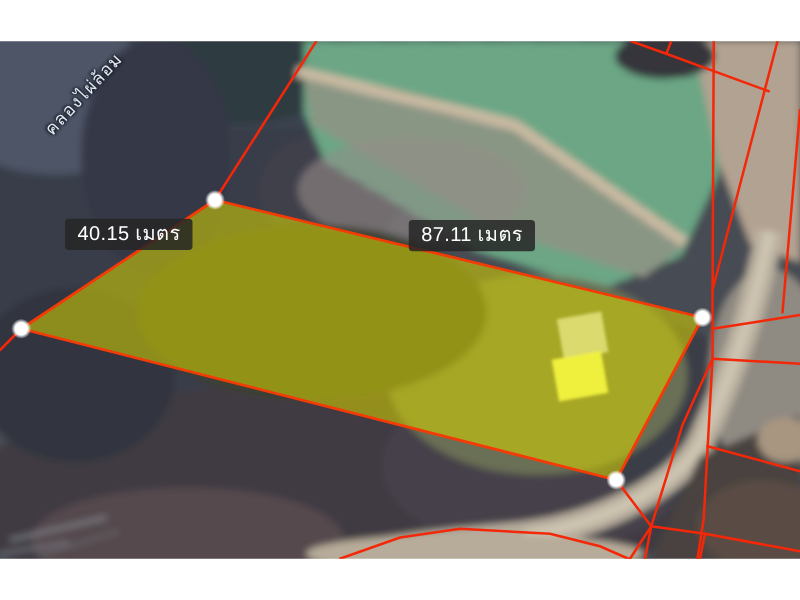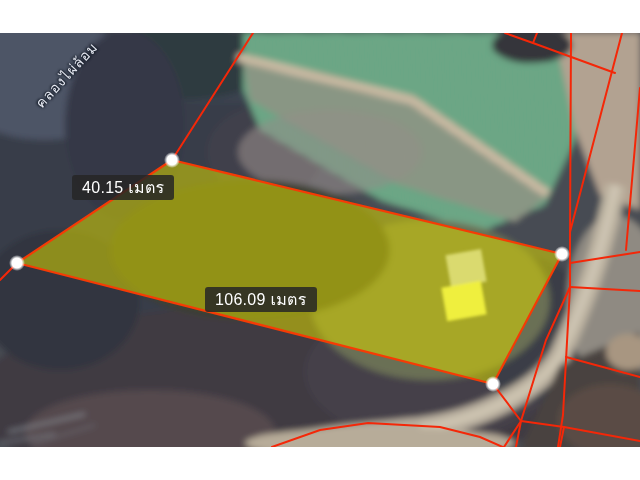--- a/index.html
+++ b/index.html
@@ -130,19 +130,19 @@
         <circle cx="17" cy="263" r="8" fill="url(#dotg)"></circle>
         <circle cx="562" cy="254" r="8" fill="url(#dotg)"></circle>
         <circle cx="493" cy="384" r="8" fill="url(#dotg)"></circle>
       </g>
 
     </g>
   </svg>
 
   <div class="road-watermark">คลองไผ่ล้อม</div>
 
-  <div class="measure-label" style="left:52px;top:175px;margin-left:20px;">40.15 เมตร</div>
+  <div class="measure-label" style="left:52px;top:175px;">40.15 เมตร</div>
 
+  <div class="measure-label" style="left:327px;top:176px;">87.11 เมตร</div>
 
-  <div class="measure-label" style="left:205px;top:287px;">106.09 เมตร</div>
 
 
 </div>
 
 </body></html>

